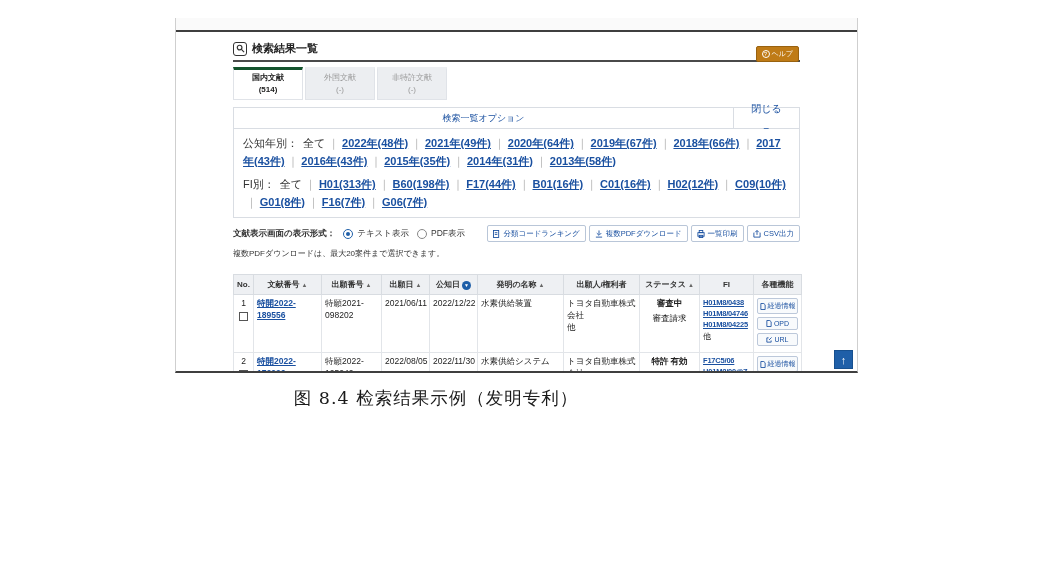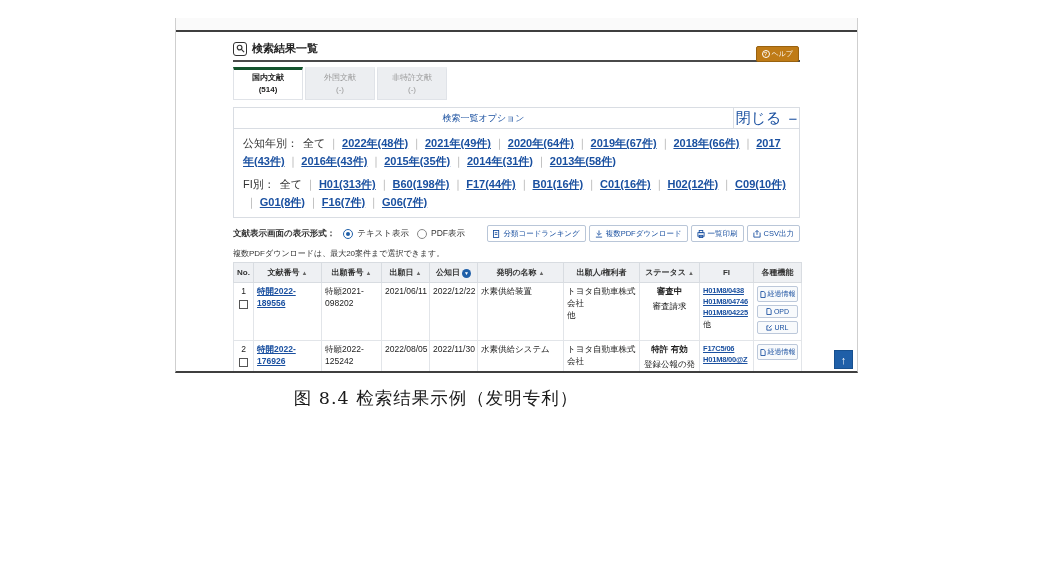--- a/index.html
+++ b/index.html
@@ -37,21 +37,21 @@
     border-top:3px solid #14532d; }
 
   
   .options { margin-top:7px; border:1px solid #d9dde3; }
   .options-bar { display:flex; align-items:stretch; height:21px;
     border-bottom:1px solid #d9dde3;justify-content:space-between; }
   .options-title { flex:1; display:flex; align-items:center; justify-content:center;
     color:#1a50a0; font-size:9px; cursor:pointer; }
   .options-close { width:66px; border-left:1px solid #d9dde3; display:flex;
     align-items:center; justify-content:center; gap:7px; color:#1a50a0;
-    font-size:15px; cursor:pointer; }
+    font-size:10px; cursor:pointer;flex-direction:column; }
   .options-body { padding:6px 9px 0 9px; }
   .filter-line { font-size:11px; color:#333; margin-bottom:6px; line-height:1.6; }
   .f-label { color:#333; }
   .bold { font-weight:bold; }
   .f-all { color:#333; margin-left:2px; }
   .f-link { color:#1a50a0; text-decoration:underline; font-weight:600; cursor:pointer; }
   .pipe-group .f-link::before, .pipe-group .f-all + .f-link::before { content:"｜";
     color:#aaa; font-weight:normal; text-decoration:none; display:inline-block;
     margin:0 3px; }
   .spec-line { border-top:1px solid #e7eaee; padding:5px 0 7px; display:flex;
@@ -70,36 +70,36 @@
   
   .display-row { margin-top:7px; display:flex; align-items:center; font-size:8.5px;
     color:#333; }
   .toolbar { margin-left:auto; display:flex; gap:3px; }
   .tool-btn { display:inline-flex; align-items:center; gap:3px; font-size:7.5px;
     color:#1a50a0; background:#fff; border:1px solid #b9c6d8; border-radius:2px;
     padding:2.5px 5px; cursor:pointer; font-family:inherit; }
   .note { margin-top:6px; font-size:8px; color:#333; }
 
   
-  table { margin-top:3px; width:568px; border-collapse:collapse; table-layout:fixed; }
+  table { margin-top:15px; width:568px; border-collapse:collapse; table-layout:fixed; }
   th { background:#eef0f3; border:1px solid #d8dce1; font-size:8px; font-weight:bold;
     color:#333; padding:4px 1px; text-align:center; }
   td { border:1px solid #e2e5e9; font-size:8.5px; color:#222; padding:3px;
     vertical-align:top; }
   .r-tall td { height:47px; }
   .cell-center { text-align:center; }
   .sort-asc { font-size:6px; color:#666; margin-left:2px; }
   .sort-circle { display:inline-flex; width:9px; height:9px; background:#1f5fa8;
     border-radius:50%; color:#fff; font-size:5px; align-items:center;
     justify-content:center; margin-left:2px; vertical-align:middle; }
   .doc-link { color:#1a50a0; text-decoration:underline; font-weight:600;
     cursor:pointer; }
   .cb { width:9px; height:9px; border:1.5px solid #555; margin:4px auto 0;
     background:#fff; cursor:pointer; }
-  .status-main { font-weight:bold; display:block; text-align:center; }
+  .status-main { font-weight:bold; display:block; text-align:center;font-family:Liberation Serif, serif; }
   .status-sub { display:block; text-align:center; margin-top:3px; }
   .fi-link { display:block; color:#1a50a0; text-decoration:underline; font-weight:600;
     font-size:7.5px; letter-spacing:-0.2px; word-break:break-all; cursor:pointer;
     line-height:1.45; }
   .fi-etc { font-size:8px; }
   .act-btn { display:flex; width:100%; align-items:center; justify-content:center;
     gap:2px; font-size:7px; color:#1a50a0; background:#f8fafc;
     border:1px solid #bcc8da; border-radius:2px; padding:2px 1px; margin:0 0 3px;
     cursor:pointer; font-family:inherit; }
 

